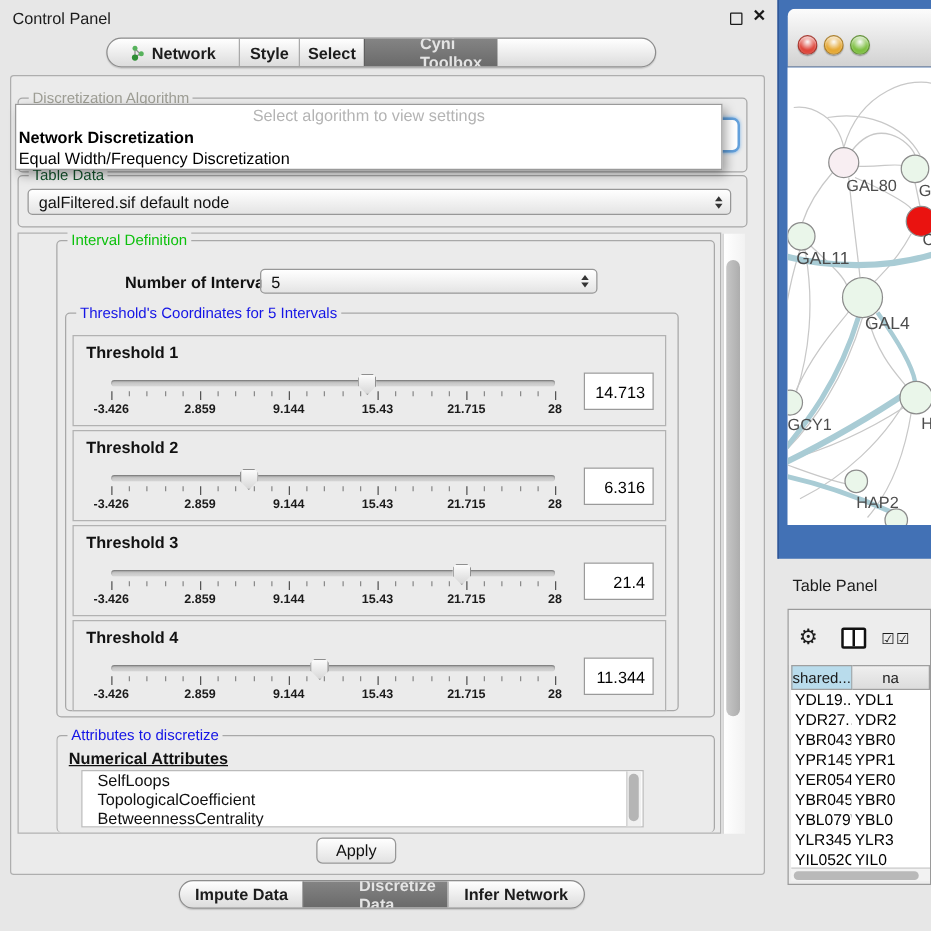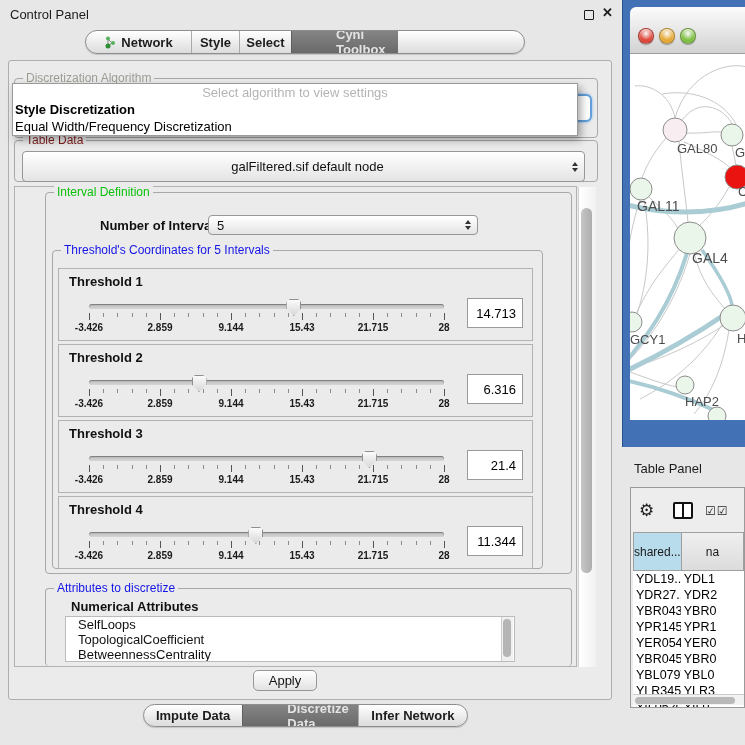--- a/index.html
+++ b/index.html
@@ -19,21 +19,21 @@
          color:#1c1c1c; border-left:1px solid #aaa; height:100%; }
   .seg:first-child { border-left:none; }
   .seg.sel { background:linear-gradient(#848484,#6a6a6a); color:#e4e4e4; border-left-color:#5f5f5f;padding-left:44px; }
   #top-tabs { left:85px; top:30px; width:440px; height:24px; }
   #bottom-tabs { left:143px; top:704px; width:325px; height:23px; }
 
   #main-box { left:8px; top:60px; width:604px; height:640px; border:1px solid #aeaeae; border-radius:3px; background:#ebebeb; }
 
   .group { position:absolute; border:1px solid #a8a8a8; border-radius:4px; }
   .group-title { position:absolute; top:-8px; left:8px; background:#ebebeb; padding:0 3px; font-size:12px; }
-  .gt-gray { color:#9d9d94; } .gt-green { color:#0cc00c; } .gt-blue { color:#1414e6; } .gt-black { color:#7f1d1d; }
+  .gt-gray { color:#9d9d94; } .gt-green { color:#0cc00c; } .gt-blue { color:#1414e6; } .gt-black { color:#14532d; }
 
   .combo { position:absolute; background:linear-gradient(#ffffff,#e4e4e4); border:1px solid #979797;
            border-radius:4px; font-size:13px; color:#111; display:flex; align-items:center; padding-left:8px; }
   .combo .arrows { position:absolute; right:6px; top:0; bottom:0; display:flex; flex-direction:column; justify-content:center; gap:2px; }
   .arr-up { width:0; height:0; border-left:3.5px solid transparent; border-right:3.5px solid transparent; border-bottom:4.5px solid #333; }
   .arr-dn { width:0; height:0; border-left:3.5px solid transparent; border-right:3.5px solid transparent; border-top:4.5px solid #333; }
 
   #algo-combo-focus { left:22px; top:94px; width:570px; height:28px; border:2px solid #63a0db; border-radius:6px;
                       background:#fff; box-shadow:0 0 3px #7db4e8; }
 
@@ -84,21 +84,21 @@
 
   #table-panel-title { left:634px; top:461px; font-size:13px; color:#1c1c1c; }
   #table-panel-box { left:630px; top:487px; width:115px; height:221px; border:1px solid #9a9a9a; background:#ededed; overflow:hidden; }
   #tp-toolbar { position:absolute; left:0; top:0; width:100%; height:44px; background:#ededed; }
   .tp-icon { position:absolute; color:#1d1d1d; font-family:"DejaVu Sans",sans-serif; }
   #gear-icon { left:8px; top:12px; font-size:17px; }
   #cols-icon { left:42px; top:14px; width:20px; height:17px; border:2px solid #111; border-radius:2px; background:#fff; }
   #cols-icon::after { content:""; position:absolute; left:7px; top:0; width:2px; height:13px; background:#111; }
   #checks-icon { left:74px; top:16px; font-size:12px; letter-spacing:1px; }
   #tp-table { position:absolute; left:2px; top:44px; right:0; }
-  .tp-header { display:flex; height:39px;border-radius:11px; }
+  .tp-header { display:flex; height:20px;border-radius:11px; }
   .tp-hcell { font-size:12px; color:#1a1a1a; display:flex; align-items:center; border:1px solid #9f9f9f; border-left:none; }
   .tp-h1 { width:78px; background:#b9dcec; justify-content:center; border-left:1px solid #9f9f9f; }
   .tp-h2 { width:104px; background:linear-gradient(#efefef,#dcdcdc); padding-left:24px; }
   .tp-rows { background:#fff; }
   .tp-row { display:flex; height:16px; line-height:16px; font-size:12.5px; color:#000; background:#fff; }
   .tp-c1 { width:78px; padding-left:3px; white-space:nowrap; overflow:hidden; }
   .tp-c2 { width:104px; padding-left:3px; white-space:nowrap; overflow:hidden; }
   #tp-hscroll { position:absolute; left:2px; top:206px; width:111px; height:11px; background:#f2f2f2; border-top:1px solid #ccc; }
   #tp-hthumb { position:absolute; left:2px; top:2px; width:100px; height:7px; background:#b9b9b9; border-radius:4px; }
 
@@ -141,21 +141,21 @@
   <div class="abs" id="main-box"></div>
 
   <div class="group" style="left:14px; top:78px; width:584px; height:60px;">
     <div class="group-title gt-gray">Discretization Algorithm</div>
   </div>
   <div class="abs" id="algo-combo-focus"></div>
 
   <div class="group" style="left:14px; top:140px; width:584px; height:42px;">
     <div class="group-title gt-black">Table Data</div>
   </div>
-  <div class="combo" style="left:22px; top:151px; width:563px; height:31px;justify-content:center;">
+  <div class="combo" style="left:22px; top:151px; width:563px; height:21px;">
     <span>galFiltered.sif default node</span>
     <span class="arrows">
         <span class="arr-up"></span>
         <span class="arr-dn"></span>
       </span>
   </div>
 
   <div class="abs" id="scroll-viewport"></div>
   <div class="abs" id="vscroll-track"></div>
   <div class="abs" id="vscroll-thumb"></div>
@@ -341,21 +341,21 @@
           <span class="ticklabel" style="left: 100%;">28</span>
         </div>
         <div class="thumb" style="left: 189.348px;"></div>
         <input class="tvalue" type="text" value="11.344" style="">
       </div>
     </div>
 
   <div class="group" style="left:45px; top:588px; width:527px; height:78px; border-bottom:none;">
     <div class="group-title gt-blue" style="background:#ebebeb;">Attributes to discretize</div>
   </div>
-  <div class="abs bold-label" style="left:71px; top:599px;">Numerical Attributes</div>
+  <div class="abs bold-label" style="left:55px; top:599px;text-decoration:underline;">Numerical Attributes</div>
   <div class="abs" id="attr-list-box">
       <div class="attr-item">SelfLoops</div>
       <div class="attr-item">TopologicalCoefficient</div>
       <div class="attr-item">BetweennessCentrality</div>
     </div>
   <div class="abs" id="attr-scroll"></div>
   <div class="abs" id="attr-thumb"></div>
 
   <button class="abs" id="apply-btn">Apply</button>
 
@@ -366,21 +366,21 @@
     <div class="seg sel" style="width:116px">
         <span>Discretize Data</span>
       </div>
     <div class="seg" style="width:110px">
         <span>Infer Network</span>
       </div>
   </div>
 
   <div class="abs" id="algo-popup">
     <div class="popup-row popup-hint">Select algorithm to view settings</div>
-    <div class="popup-row popup-opt bold">Style Discretization</div>
+    <div class="popup-row popup-opt bold">Network Discretization</div>
     <div class="popup-row popup-opt">Equal Width/Frequency Discretization</div>
   </div>
 
   <div class="abs" id="net-frame"></div>
   <div class="abs" id="net-titlebar">
       <span class="light" style="left: 8px; background: radial-gradient(circle at 50% 32%, rgba(255, 255, 255, 0.85), rgb(223, 71, 60) 55%); border: 1px solid rgba(0, 0, 0, 0.25);"></span>
       <span class="light" style="left: 29px; background: radial-gradient(circle at 50% 32%, rgba(255, 255, 255, 0.85), rgb(230, 169, 53) 55%); border: 1px solid rgba(0, 0, 0, 0.25);"></span>
       <span class="light" style="left: 50px; background: radial-gradient(circle at 50% 32%, rgba(255, 255, 255, 0.85), rgb(127, 192, 67) 55%); border: 1px solid rgba(0, 0, 0, 0.25);"></span>
     </div>
   <div class="abs" id="net-canvas">

